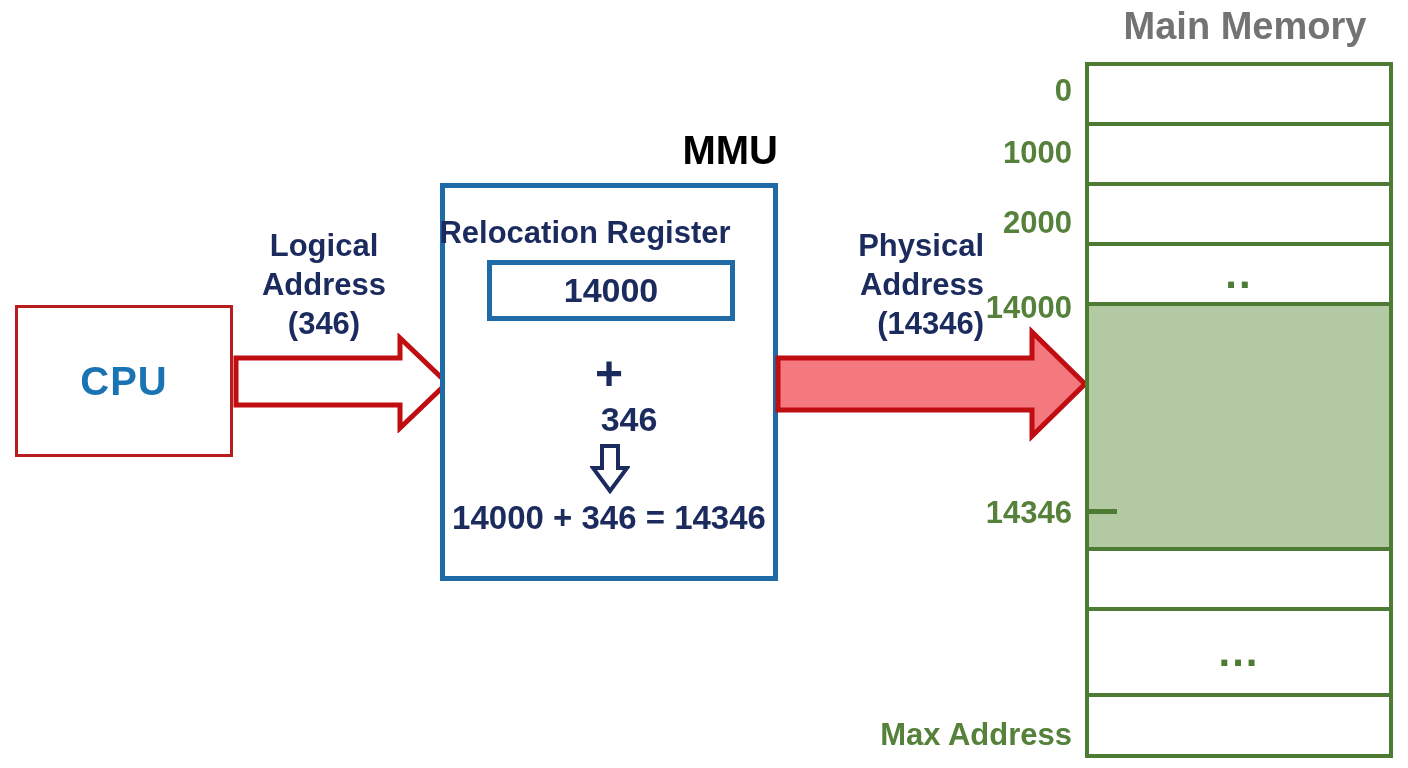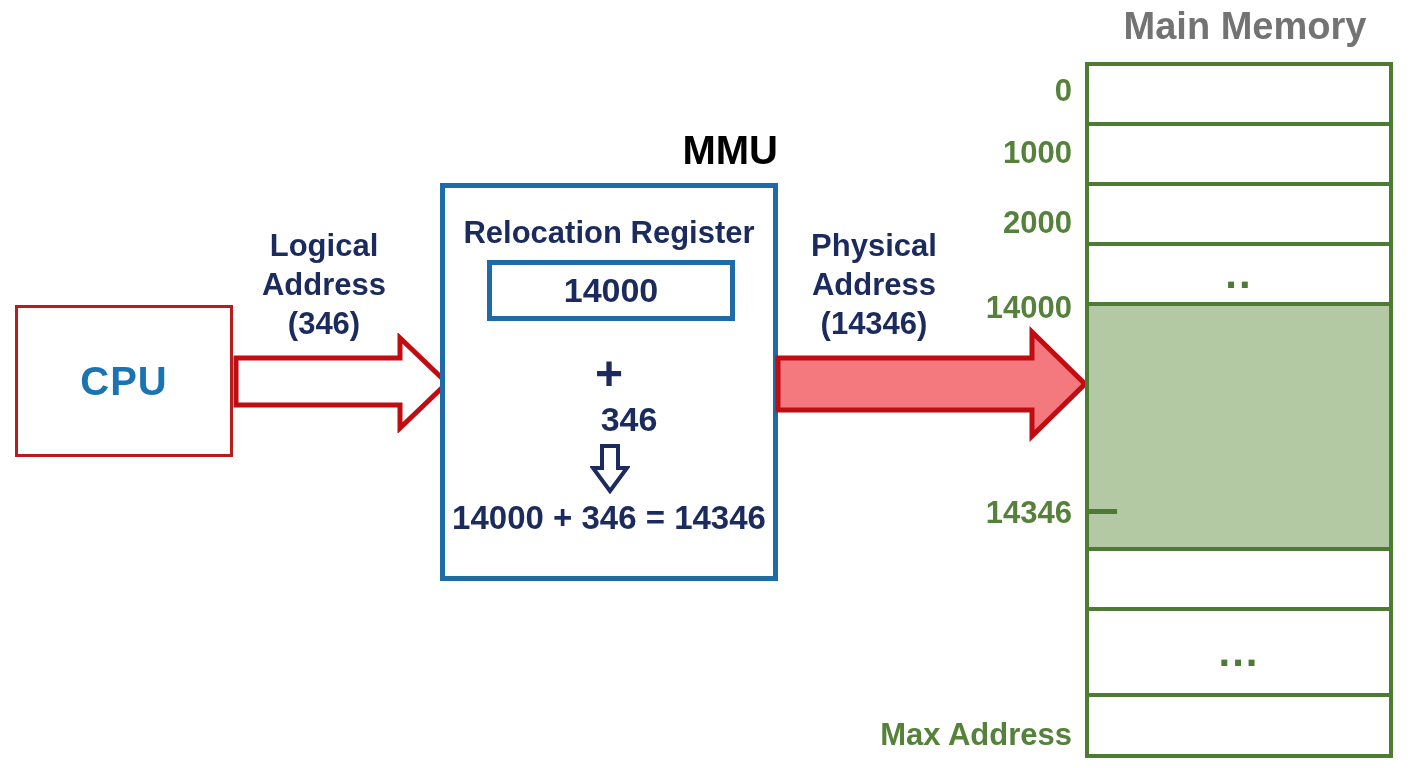--- a/index.html
+++ b/index.html
@@ -18,30 +18,30 @@
     left:15px;top:305px;width:218px;height:152px;
     border:3px solid #b91c1c;background:#ffffff;
     display:flex;align-items:center;justify-content:center;
     box-sizing:border-box;
   }
   .cpu-text{font-size:40px;color:#1a74b4;letter-spacing:1px;}
 
   
   .addr-label{color:#1b2b5e;font-size:31px;line-height:39px;text-align:center;}
   .addr-logical{left:239px;top:226px;width:170px;text-align:center;}
-  .addr-physical{left:788px;top:226px;width:172px;}
+  .addr-physical{left:812px;top:226px;width:172px;text-align:right;}
 
   
   .mmu-title{left:440px;top:128px;width:338px;text-align:right;
     font-size:40px;color:#000000;}
   .mmu-box{
     left:440px;top:183px;width:338px;height:398px;
     border:5px solid #1e6ba8;background:#ffffff;box-sizing:border-box;
   }
-  .reloc-label{left:440px;top:215px;width:338px;text-align:center;
+  .reloc-label{left:416px;top:215px;width:338px;text-align:center;
     font-size:31px;color:#1b2b5e;}
   .reloc-value-box{
     left:487px;top:260px;width:248px;height:61px;
     border:5px solid #1e6ba8;background:#ffffff;box-sizing:border-box;
     display:flex;align-items:center;justify-content:center;
   }
   .reloc-value{font-size:34px;color:#1b2b5e;}
   .plus-sign{left:440px;top:350px;width:338px;text-align:center;
     font-size:48px;line-height:48px;color:#1b2b5e;}
   .offset-value{left:440px;top:401px;width:338px;text-align:center;

